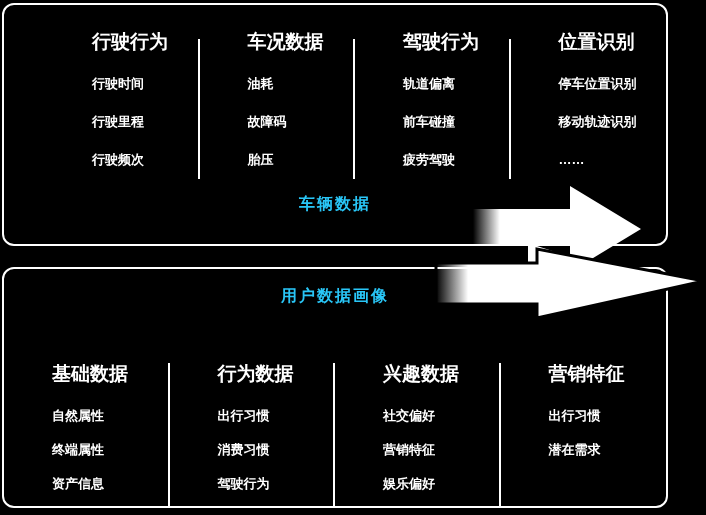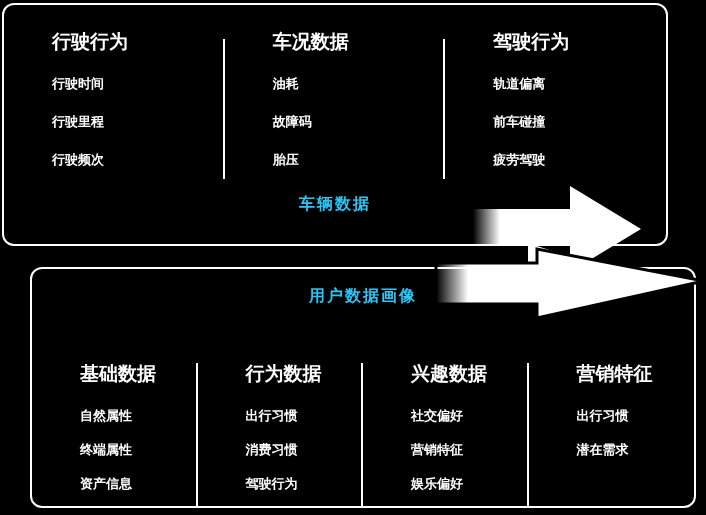--- a/index.html
+++ b/index.html
@@ -7,24 +7,24 @@
   html,body { background:var(--bg); }
   .stage {
     position:relative; width:706px; height:515px; background:var(--bg);
     overflow:hidden; font-family:"Liberation Sans", sans-serif; color:var(--fg);
   }
   .panel {
     position:absolute; left:2px; width:666px;
     border:2px solid var(--fg); border-radius:12px; background:var(--bg);
   }
   .panel.top    { top:3px;   height:243px; }
-  .panel.bottom { top:267px; height:241px;margin-left:28px; }
+  .panel.bottom { top:267px; height:241px; }
 
   .cols { position:absolute; left:0; right:0; display:flex; }
-  .panel.top    .cols { top:24px; }
+  .panel.top    .cols { top:24px;padding-left:40px; }
   .panel.bottom .cols { top:92px; }
 
   .col { flex:1 1 0; padding:2px 0 0 48px; position:relative; }
   .col:not(:last-child)::after {
     content:""; position:absolute; right:0; width:2px; background:var(--fg);
   }
   .panel.top    .col:not(:last-child)::after { top:10px; height:140px; }
   .panel.bottom .col:not(:last-child)::after { top:2px;  height:143px; }
 
   .col-header { font-size:19px; font-weight:bold; line-height:22px; margin-bottom:21px; white-space:nowrap; }
@@ -59,20 +59,26 @@
         <div class="col-header">车况数据</div>
         <div class="col-item">油耗</div>
         <div class="col-item">故障码</div>
         <div class="col-item">胎压</div>
       </div>
       <div class="col">
         <div class="col-header">驾驶行为</div>
         <div class="col-item">轨道偏离</div>
         <div class="col-item">前车碰撞</div>
         <div class="col-item">疲劳驾驶</div>
+      </div>
+      <div class="col">
+        <div class="col-header">位置识别</div>
+        <div class="col-item">停车位置识别</div>
+        <div class="col-item">移动轨迹识别</div>
+        <div class="col-item">……</div>
       </div>
     </div>
     <div class="panel-title">车辆数据</div>
   </div>
 
   <div class="panel bottom">
     <div class="panel-title">用户数据画像</div>
     <div class="cols">
       <div class="col">
         <div class="col-header">基础数据</div>

